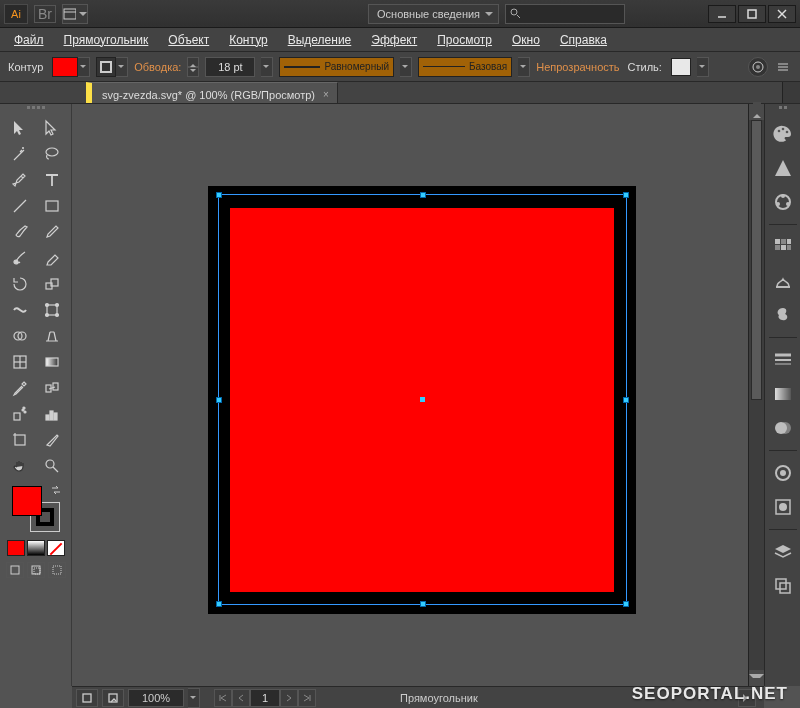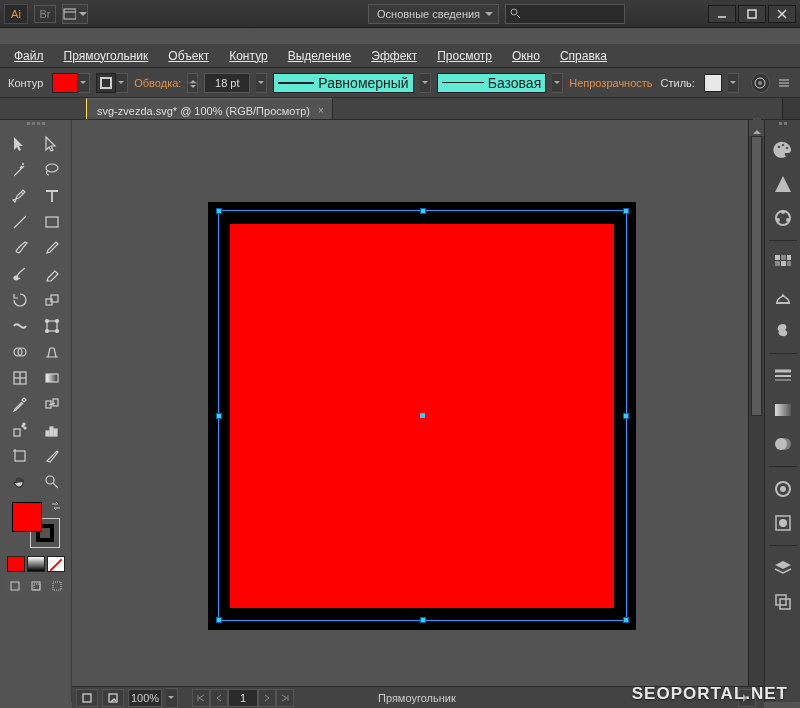--- a/index.html
+++ b/index.html
@@ -1,64 +1,64 @@
 <!DOCTYPE html>
 <html><head>
 <meta charset="utf-8">
 <style>
   * { box-sizing: border-box; margin: 0; padding: 0; font-family: Tahoma, Arial, sans-serif; }
   body { background: #535353; width: 800px; height: 708px; overflow: hidden; position: relative; }
   
   
   .titlebar { height: 28px; background: linear-gradient(#3a3a3a,#303030); display: flex; align-items: center; padding: 0 4px; border-bottom: 1px solid #1a1a1a; }
   .ai-logo { width: 24px; height: 20px; background: #2a2a2a; border: 1px solid #4a4a4a; color: #f7941e; font-weight: normal; font-size: 11px; display: flex; align-items: center; justify-content: center; margin-right: 6px; }
-  .br-badge { width: 22px; height: 18px; border: 1px solid #555; display: flex; align-items: center; justify-content: center; color: #888; font-size: 11px; margin-right: 6px; }
+  .br-badge { width: 22px; height: 18px; border: 1px solid #555; display: flex; align-items: center; justify-content: center; color: #888; font-size: 14px; margin-right: 6px; }
   .layout-btn { width: 26px; height: 20px; background: #3a3a3a; border: 1px solid #555; display: flex; align-items: center; justify-content: center; }
   .layout-btn svg { width: 14px; height: 12px; }
   .workspace-dd { margin-left: 280px; height: 20px; background: #3a3a3a; border: 1px solid #555; color: #ccc; font-size: 11px; padding: 0 18px 0 8px; display: flex; align-items: center; position: relative; }
   .workspace-dd::after { content: ""; position: absolute; right: 5px; top: 7px; border: 4px solid transparent; border-top-color: #aaa; }
   .searchbox { margin-left: 6px; height: 20px; width: 120px; background: #2a2a2a; border: 1px solid #555; display: flex; align-items: center; padding: 0 4px; }
   .searchbox svg { width: 11px; height: 11px; stroke: #aaa; fill:none; }
   .titlebar .spacer { flex: 1; }
   .winbtns { display: flex; gap: 2px; }
   .winbtn { width: 28px; height: 18px; background: #3b3b3b; border: 1px solid #1a1a1a; display: flex; align-items: center; justify-content: center; }
   .winbtn svg { stroke: #ddd; stroke-width: 1.5; fill: none; }
 
   
-  .menubar { height: 24px; background: #434343; display: flex; align-items: center; padding: 0 4px; border-bottom: 1px solid #282828; margin-top: 16px; }
+  .menubar { height: 24px; background: #434343; display: flex; align-items: center; padding: 0 4px; border-bottom: 1px solid #282828; }
   .menuitem { color: #e8e8e8; font-size: 12px; padding: 2px 10px; cursor: default; }
   .mu { text-decoration: underline; }
 
   
   .controlbar { height: 30px; background: #434343; display: flex; align-items: center; padding: 0 8px; gap: 6px; border-bottom: 1px solid #282828; font-size: 11px; color: #ccc; }
   .controlbar .lbl { color: #ddd; margin-right: 3px; }
   .swatch { width: 26px; height: 20px; border: 1px solid #222; display:flex;align-items:center;justify-content:center; }
   .swatch.red { background: #ff0000; }
   .dd-arrow { width: 12px; height: 20px; background: #3a3a3a; border: 1px solid #555; border-left:none; position:relative; }
   .dd-arrow::after{content:"";position:absolute;left:2px;top:7px;border:3px solid transparent;border-top-color:#aaa;}
   .stroke-swatch { width: 20px; height: 20px; border: 1px solid #222; background: #333; display:flex;align-items:center;justify-content:center;}
   .stroke-swatch .inner { width: 12px; height: 12px; border: 2px solid #ccc; }
   .link-orange { color: #e0904a; font-size: 11px; }
   .pt-input { width: 50px; height: 20px; background: #2b2b2b; border: 1px solid #555; color: #ddd; font-size: 11px; display:flex;align-items:center;justify-content:center;padding:0 2px;}
   .pt-steppers{width:12px;height:20px;display:flex;flex-direction:column;}
   .pt-step{flex:1;background:#3a3a3a;border:1px solid #555;position:relative}
   .pt-step.up::after{content:"";position:absolute;left:2px;top:3px;border:3px solid transparent;border-bottom-color:#aaa;}
   .pt-step.dn::after{content:"";position:absolute;left:2px;top:1px;border:3px solid transparent;border-top-color:#aaa;}
-  .line-dd { height: 20px; background: #5eead4; border: 1px solid #222; display:flex;align-items:center; padding: 0 4px; gap:4px; color:#222;font-size:14px;}
+  .line-dd { height: 20px; background: #a16207; border: 1px solid #222; display:flex;align-items:center; padding: 0 4px; gap:4px; color:#222;font-size:10px;}
   .line-dd .line { height: 1px; background: #222; }
   .line-dd.cap .line{width:36px;height:2px;}
   .line-dd.prof .line{width:42px;height:1px;}
   .controlbar .spacer { flex: 1; }
   .style-sw{width:20px;height:18px;background:#e8e8e8;border:1px solid #222;}
   .doclib{width:20px;height:20px;border:1px solid #555;border-radius:50%;display:flex;align-items:center;justify-content:center;background:#333;}
   .panel-menu{width:18px;height:20px;display:flex;align-items:center;justify-content:center;}
 
   
   .tabsrow { height: 22px; background: #434343; display:flex;align-items:stretch;padding-left:86px; border-bottom: 1px solid #282828;}
-  .doctab { background: #525252; color: #ddd; font-size: 11px; padding: 3px 8px 0 10px; display:flex;align-items:center;gap:8px; border-top:1px solid #666;border-left:1px solid #fde047;border-right:1px solid #282828;}
+  .doctab { background: #525252; color: #ddd; font-size: 11px; padding: 3px 8px 0 10px; display:flex;align-items:center;gap:8px; border-top:1px solid #666;border-left:6px solid #fde047;border-right:1px solid #282828;}
   .doctab .x{color:#aaa;font-size:10px;cursor:default;}
   .tabsrow .rgrip{margin-left:auto;width:18px;background:#3a3a3a;border-left:1px solid #222;}
 
   
   .main { display:flex; height: 582px; }
   .toolcol{width:72px;background:#535353;display:flex;flex-direction:column;align-items:center;padding-top:2px;border-right:1px solid #3a3a3a;}
   .tgrip{width:64px;height:8px;display:flex;justify-content:center;gap:2px;}
   .tgrip span{width:3px;height:3px;background:#777;}
   .toolgrid{display:grid;grid-template-columns:30px 30px;gap:2px;margin-top:2px;}
   .tool{width:30px;height:24px;background:#535353;display:flex;align-items:center;justify-content:center;position:relative;}
@@ -100,21 +100,21 @@
   .rgr{width:28px;height:8px;display:flex;justify-content:center;gap:2px;}
   .rgr span{width:3px;height:3px;background:#777;}
   .picon{width:30px;height:28px;display:flex;align-items:center;justify-content:center;border-radius:2px;}
   .picon svg{width:20px;height:20px;}
   .psep{height:1px;width:28px;background:#2a2a2a;margin:2px 0;}
 
   
   .statusbar { position:absolute;bottom:0;left:72px;right:36px;height:22px;background:#434343;border-top:1px solid #282828;display:flex;align-items:center;font-size:11px;color:#ccc;padding:0 4px;gap:4px;}
   .sb-btn{width:22px;height:18px;background:#3d3d3d;border:1px solid #555;display:flex;align-items:center;justify-content:center;}
   .sb-btn svg{width:12px;height:12px;stroke:#ccc;fill:none;stroke-width:1.3;}
-  .zoom{width:34px;height:18px;background:#2b2b2b;border:1px solid #555;display:flex;align-items:center;justify-content:center;}
+  .zoom{width:56px;height:18px;background:#2b2b2b;border:1px solid #555;display:flex;align-items:center;justify-content:center;}
   .navctrls{display:flex;gap:0;align-items:center;}
   .navbtn{width:18px;height:18px;background:#3d3d3d;border:1px solid #555;display:flex;align-items:center;justify-content:center;}
   .pagebox{width:30px;height:18px;background:#2b2b2b;border:1px solid #555;display:flex;align-items:center;justify-content:center;color:#ddd;}
   .seltext{margin-left:80px;color:#ccc;}
   .statusbar .arrow{border-width:4px;}
   .scroll-arrow-r{margin-left:auto;margin-right:4px;}
   .watermark{position:absolute;right:12px;bottom:4px;color:#e8e8e8;font-size:17px;font-weight:600;letter-spacing:1px;font-family:Arial,sans-serif;pointer-events:none;text-shadow:0 1px 2px rgba(0,0,0,.6);}
 </style>
 </head>
 <body>

